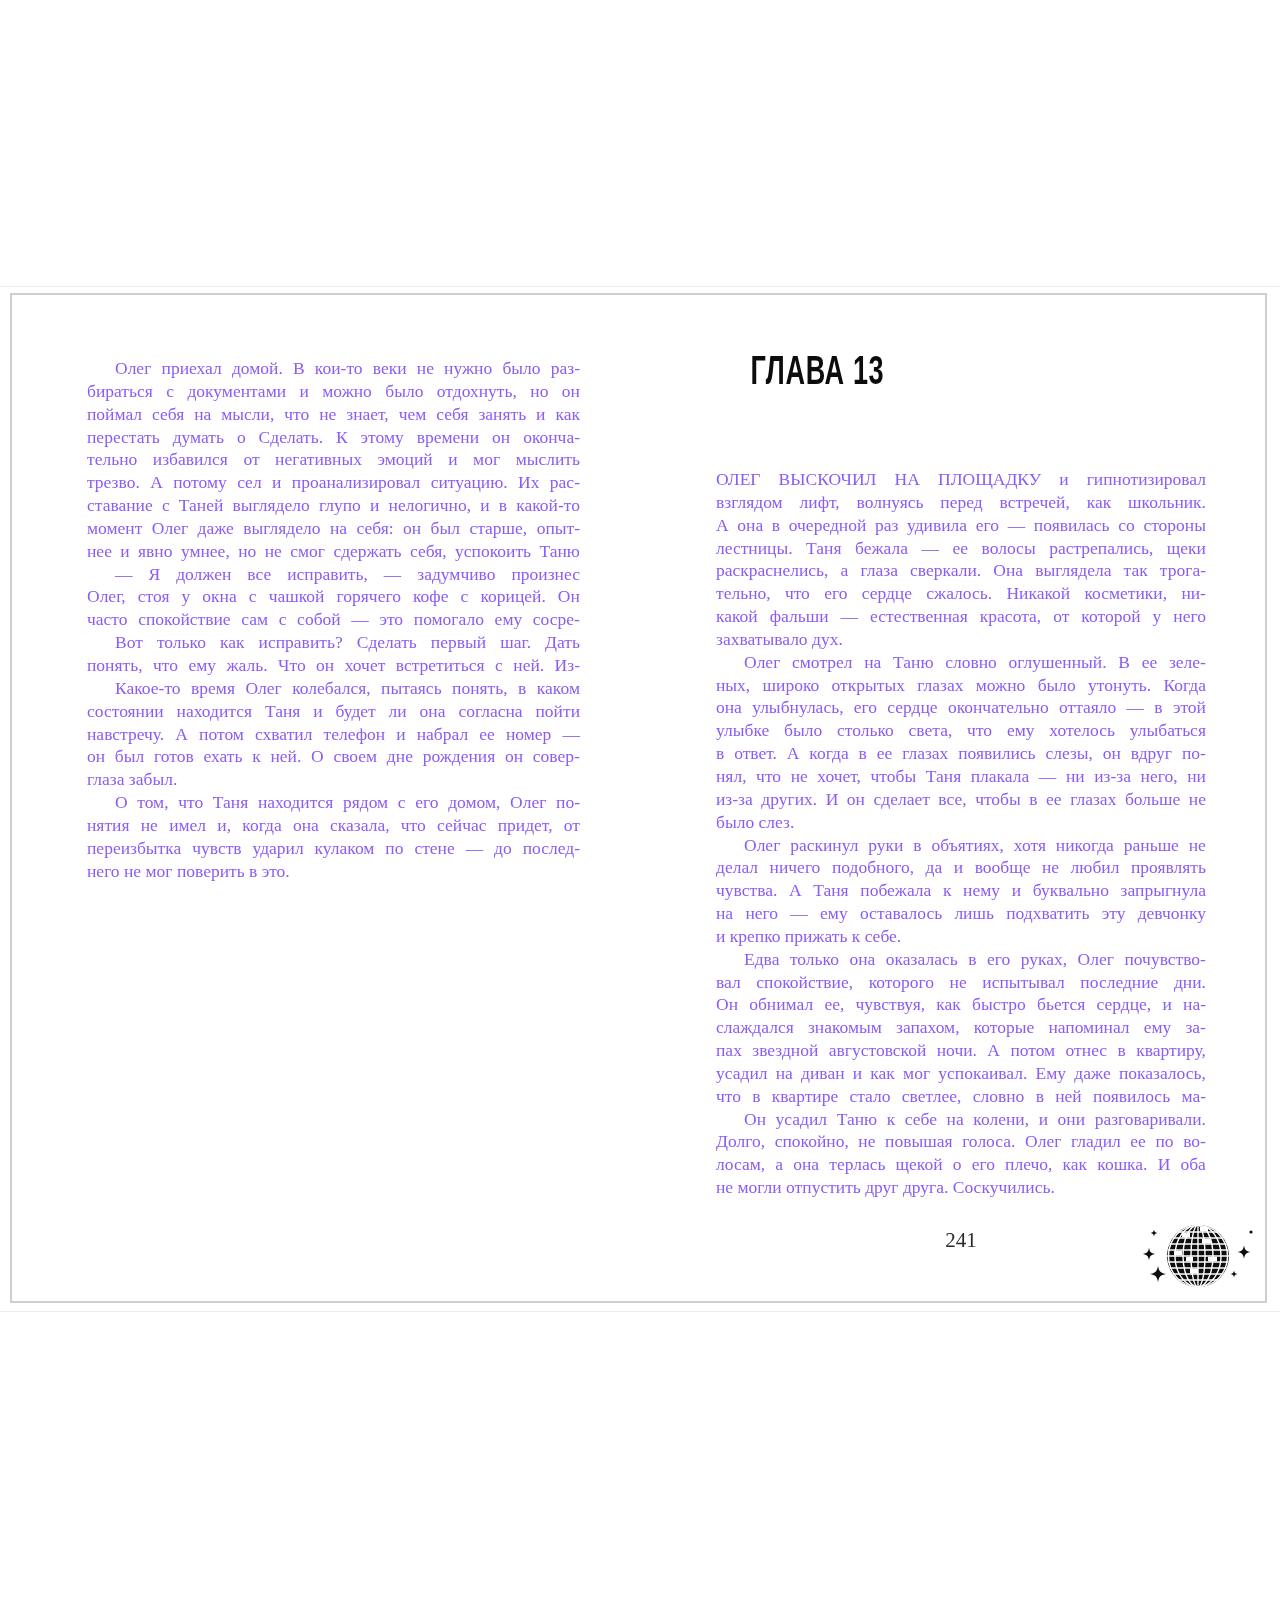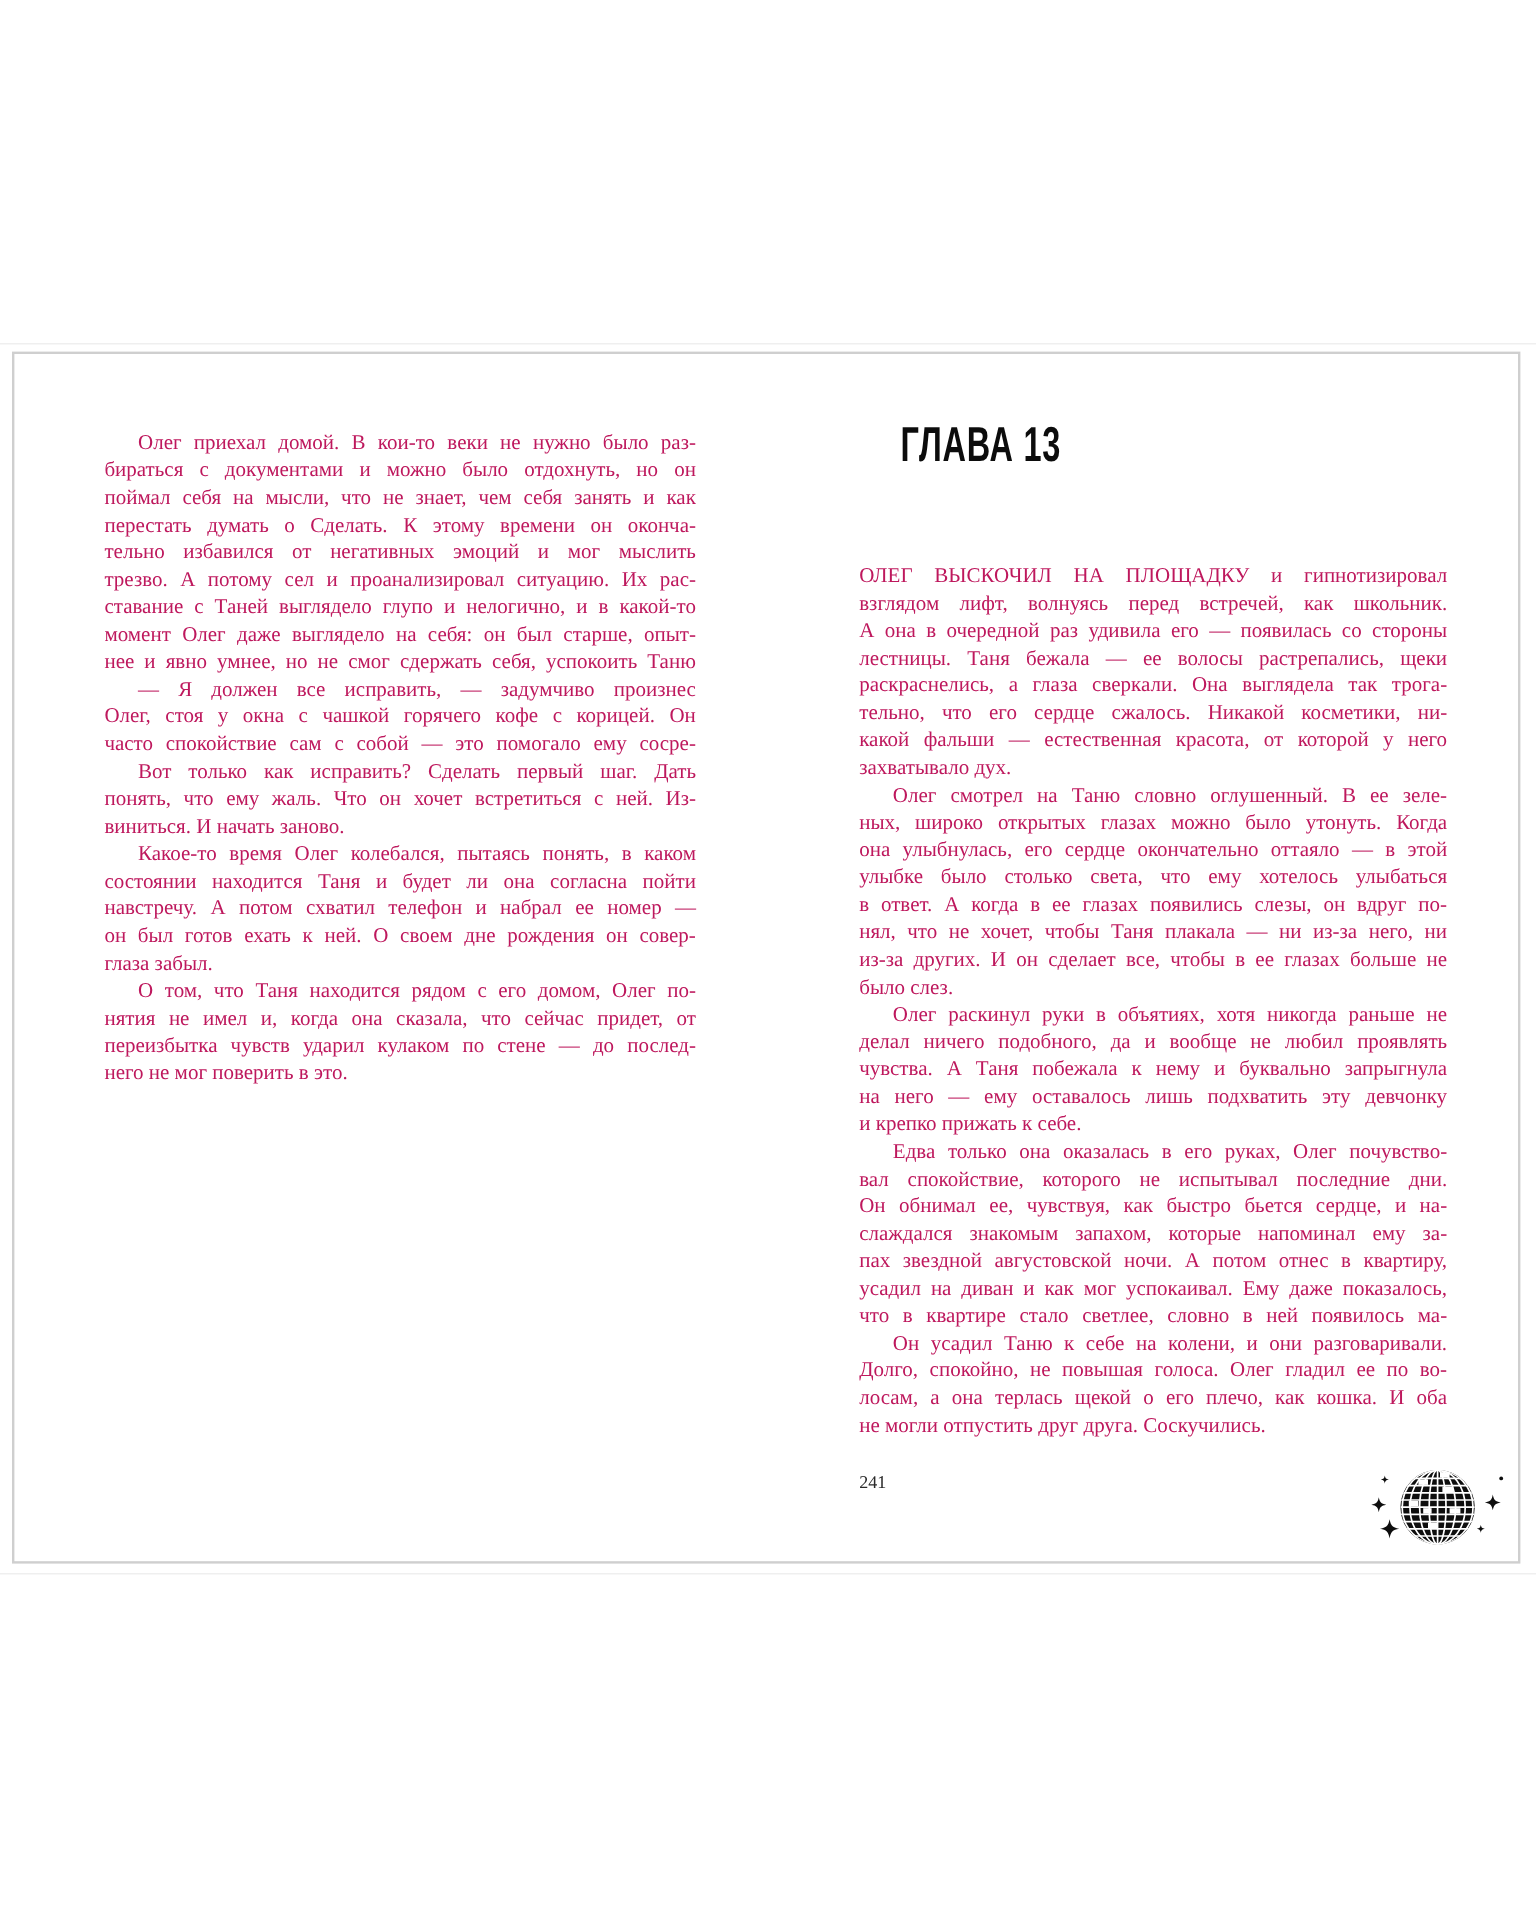--- a/index.html
+++ b/index.html
@@ -3,33 +3,33 @@
 <meta charset="utf-8">
 <style>
   html,body{margin:0;padding:0;background:#ffffff;}
   .canvas{position:relative;width:1280px;height:1600px;background:#ffffff;overflow:hidden;
           font-family:"Liberation Serif","DejaVu Serif",serif;}
   .rule{position:absolute;left:0;width:1280px;height:1px;background:#ececec;}
   .rule-top{top:286px;}
   .rule-bottom{top:1311px;}
   .spread{position:absolute;left:10px;top:293px;width:1253px;height:1006px;
           background:#ffffff;border:2px solid #cfcfcf;}
-  .col{position:absolute;color:#be185d;font-size:17.5px;}
+  .col{position:absolute;color:#8b5cf6;font-size:17.5px;}
   .col-left{left:75px;top:62px;width:493px;}
   .chapter-wrap{position:absolute;left:704px;top:52px;width:490px;}
   .chapter{display:inline-block;margin:0;font-family:"Liberation Sans","DejaVu Sans",sans-serif;
            font-weight:700;font-size:41px;letter-spacing:1px;color:#0c0c0c;
            transform:scaleX(0.66);transform-origin:center;white-space:nowrap;}
   .col-right{left:704px;top:173px;width:490px;}
   .line{line-height:22.85px;height:22.85px;box-sizing:border-box;width:100%;}
   .just{display:flex;justify-content:space-between;}
   .just span{white-space:pre;}
   .indent{padding-left:28px;}
-  .pagenum{position:absolute;left:704px;top:933px;width:490px;text-align:left;
-           font-size:15px;color:#2a2a2a;}
+  .pagenum{position:absolute;left:704px;top:933px;width:490px;text-align:center;
+           font-size:21px;color:#2a2a2a;}
   .disco{position:absolute;left:1118px;top:925px;width:126px;height:76px;}
 </style>
 </head>
 <body>
 
 <div class="canvas">
   <div class="rule rule-top"></div>
   <div class="rule rule-bottom"></div>
 
   <div class="spread">
@@ -192,21 +192,20 @@
           <span>ему</span>
           <span>жаль.</span>
           <span>Что</span>
           <span>он</span>
           <span>хочет</span>
           <span>встретиться</span>
           <span>с</span>
           <span>ней.</span>
           <span>Из-</span>
         </div>
-        <div class="line">виниться. И начать заново.</div>
         <div class="line indent just">
           <span>Какое-то</span>
           <span>время</span>
           <span>Олег</span>
           <span>колебался,</span>
           <span>пытаясь</span>
           <span>понять,</span>
           <span>в</span>
           <span>каком</span>
         </div>

